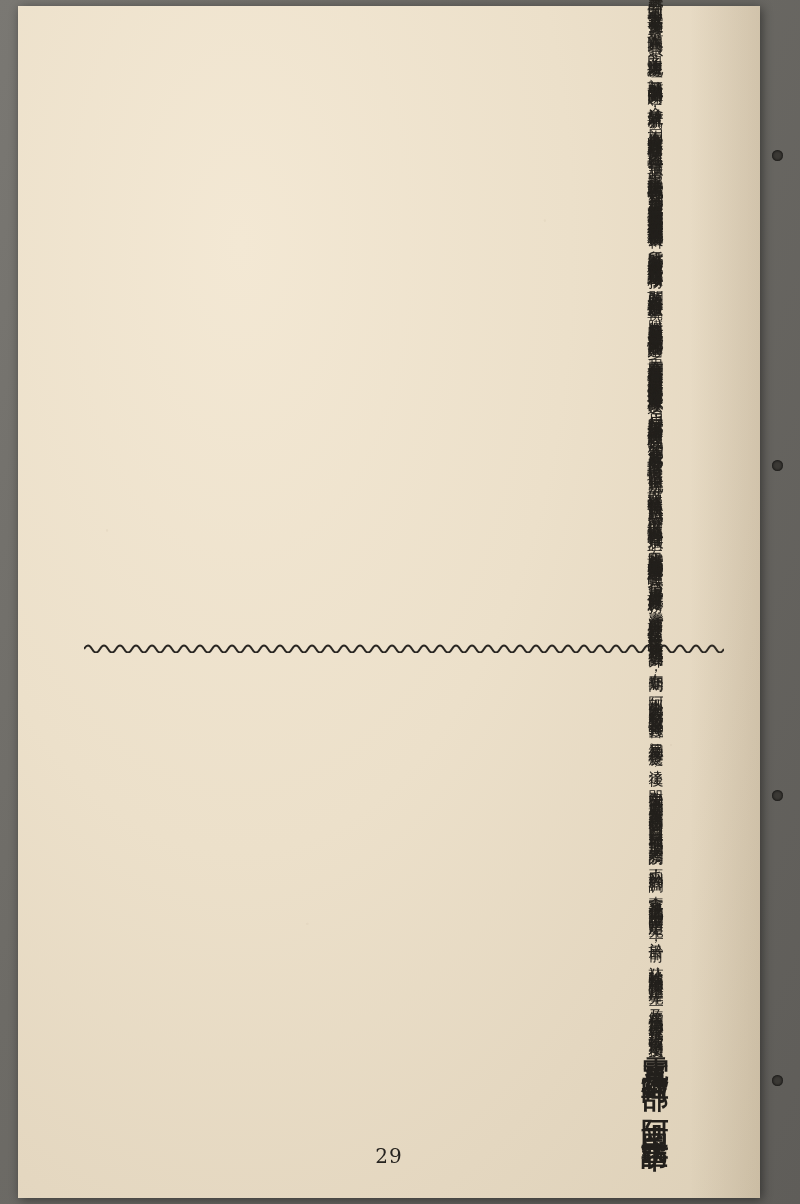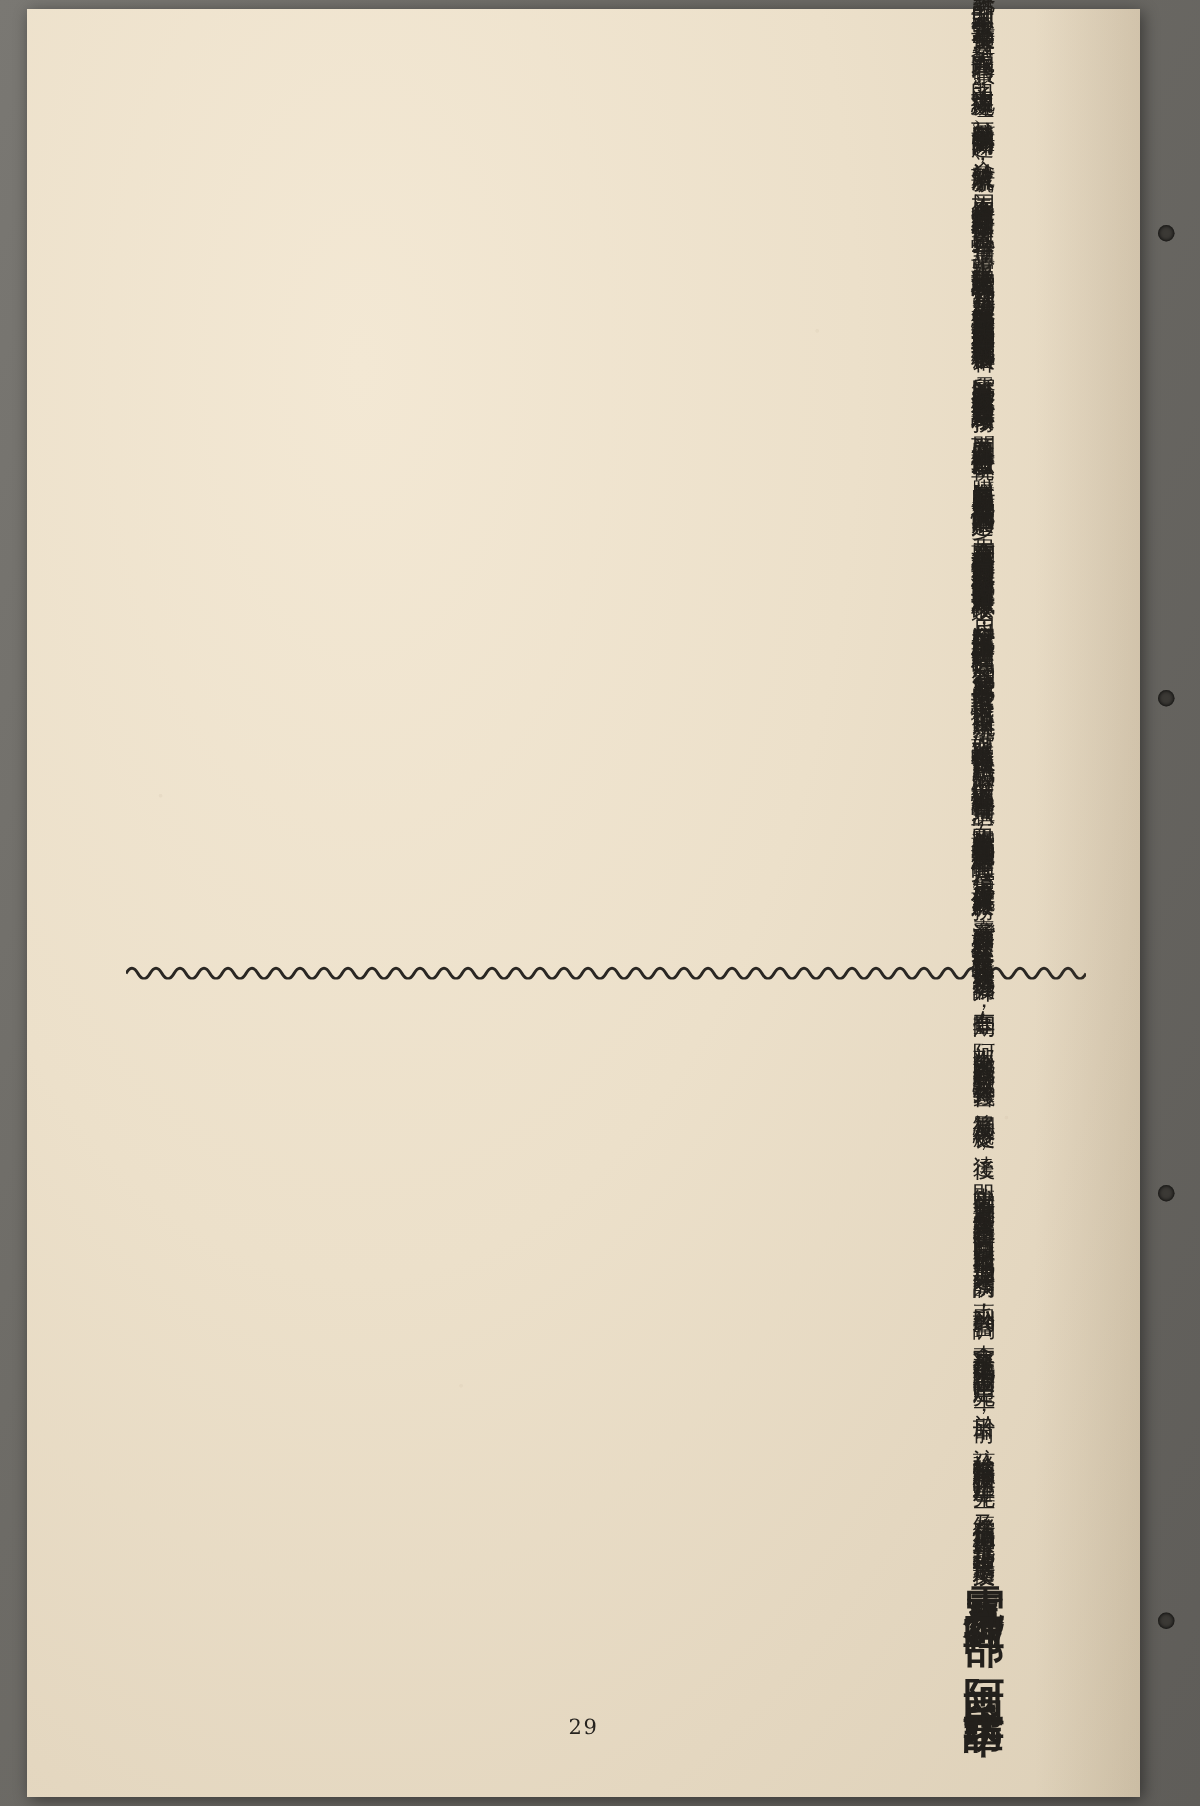--- a/index.html
+++ b/index.html
@@ -117,21 +117,21 @@
     margin-left: 10px;
   }
 
   .page-number {
     position: absolute;
     left: 0;
     right: 0;
     top: 1138px;
     text-align: center;
     font-family: "DejaVu Serif", serif;
-    font-size: 14px;
+    font-size: 20px;
     color: #26231f;
     letter-spacing: 1px;
   }
 
   
   .speckle {
     position: absolute;
     inset: 0;
     opacity: .22;
     background-image:

